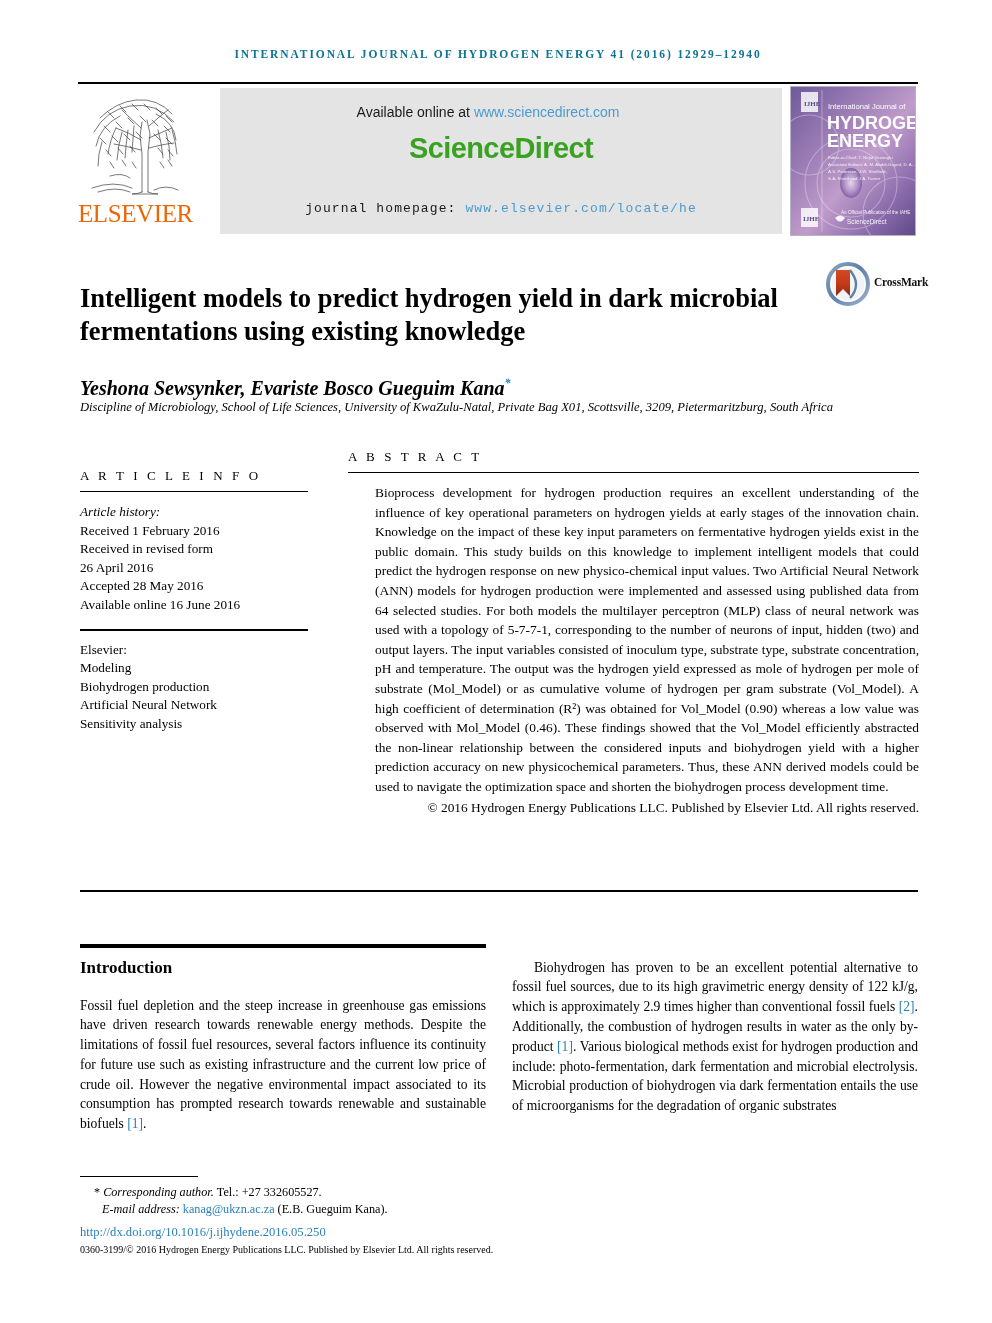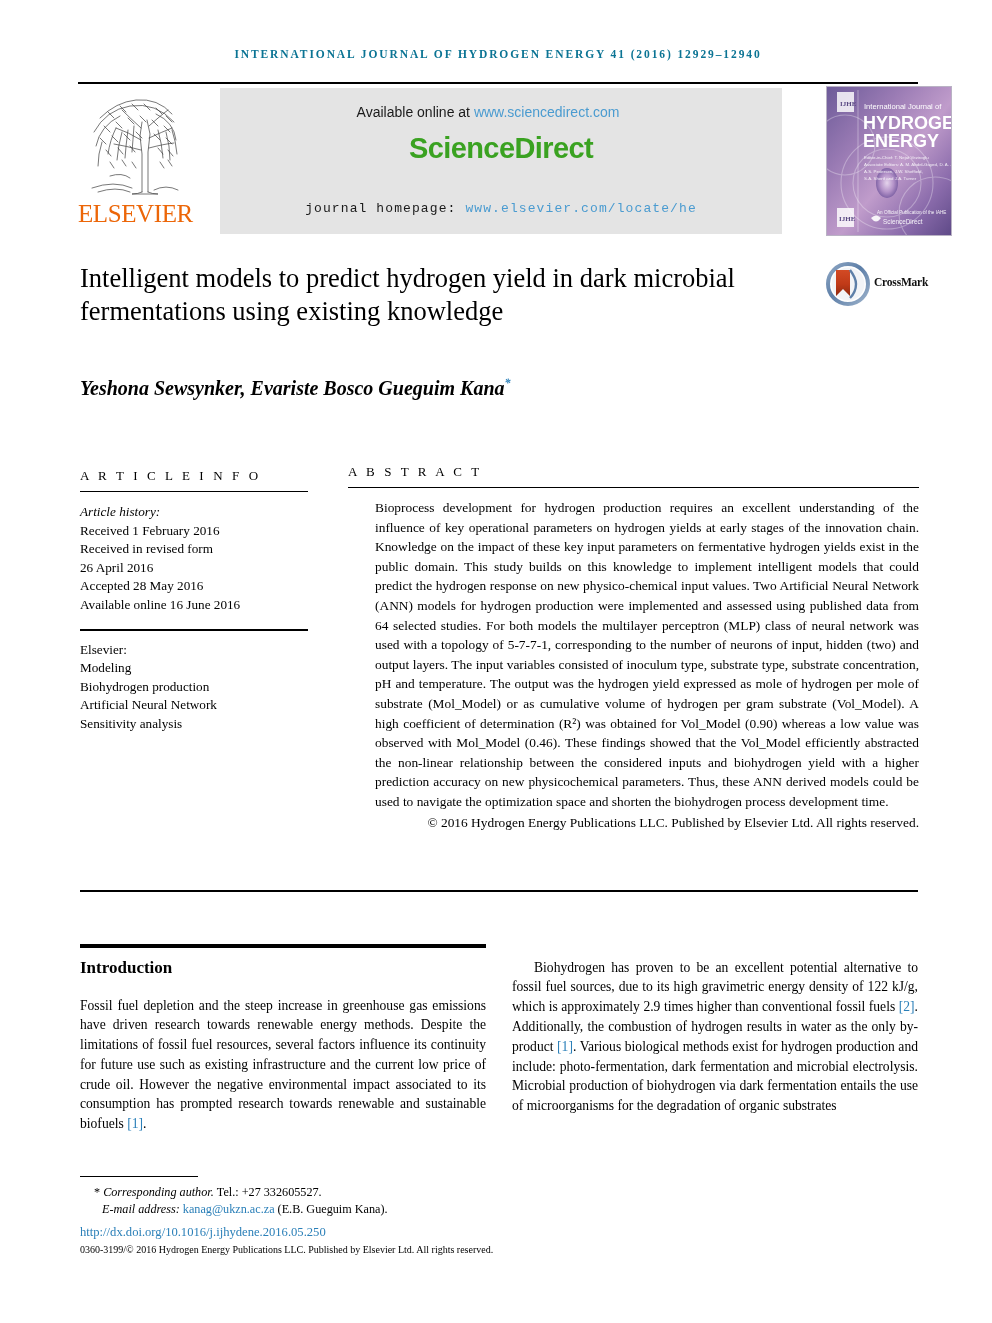--- a/index.html
+++ b/index.html
@@ -118,39 +118,39 @@
     font-family: Liberation Mono, monospace;
     font-size: 13px;
     color: #1a1a1a;
     letter-spacing: 1.1px;
   }
   .sd-homepage .sd-link { letter-spacing: 1.1px; }
 
   
   .cover {
     position: absolute;
-    left: 748px;
+    left: 712px;
     top: 4px;
     width: 124px;
     height: 148px;
     border: 1px solid #b9b2c4;
     overflow: hidden;
     background: linear-gradient(165deg, #6e5d99 0%, #8b6fa8 22%, #b18fc0 46%, #8f6fae 68%, #6c4f90 100%);
     text-decoration: underline;
   }
 
   
   .title {
     position: absolute;
     left: 80px;
-    top: 244px;
+    top: 264px;
     width: 700px;
     font-family: "Liberation Serif", serif;
     font-size: 26.5px;
-    font-weight: normal;
+    font-weight: bold;
     line-height: 33px;
     color: #000;
   }
   .crossmark {
     position: absolute;
     left: 826px;
     top: 262px;
     width: 96px;
     height: 46px;
   }
@@ -197,21 +197,21 @@
   
   .info-col {
     position: absolute;
     left: 80px;
     top: 468px;
     width: 228px;
   }
   .abstract-col {
     position: absolute;
     left: 348px;
-    top: 464px;
+    top: 449px;
     width: 571px;
   }
   .sec-label {
     font-family: "Liberation Serif", serif;
     font-size: 13px;
     font-weight: normal;
     letter-spacing: 3.1px;
     text-transform: uppercase;
     color: #000;
     margin-bottom: 7px;
@@ -461,20 +461,21 @@
       <circle cx="22" cy="22" r="16.5" fill="#f2f4f7"></circle>
       <path d="M10 8 L24 8 L24 34 L17 27 L10 34 Z" fill="url(#cmbook)"></path>
       <path d="M24 8 Q30 16 30 22 Q30 30 24 36" fill="none" stroke="#5d7fa8" stroke-width="2.4"></path>
     </svg>
     <div class="crossmark-text">CrossMark</div>
   </div>
 
   <div class="authors">
     <span>Yeshona Sewsynker, Evariste Bosco Gueguim Kana</span><sup>*</sup>
   </div>
+  <div class="affiliation">Discipline of Microbiology, School of Life Sciences, University of KwaZulu-Natal, Private Bag X01, Scottsville, 3209, Pietermaritzburg, South Africa</div>
 
   <div class="info-col">
     <div class="sec-label">A R T I C L E   I N F O</div>
     <div class="rule-thin"></div>
     <div class="info-block">
       <div class="ital">Article history:</div>
       <div>Received 1 February 2016</div>
       <div>Received in revised form</div>
       <div>26 April 2016</div>
       <div>Accepted 28 May 2016</div>

